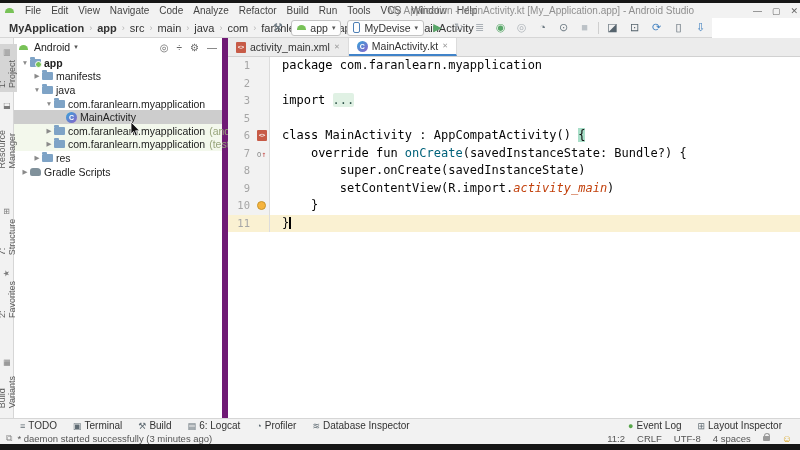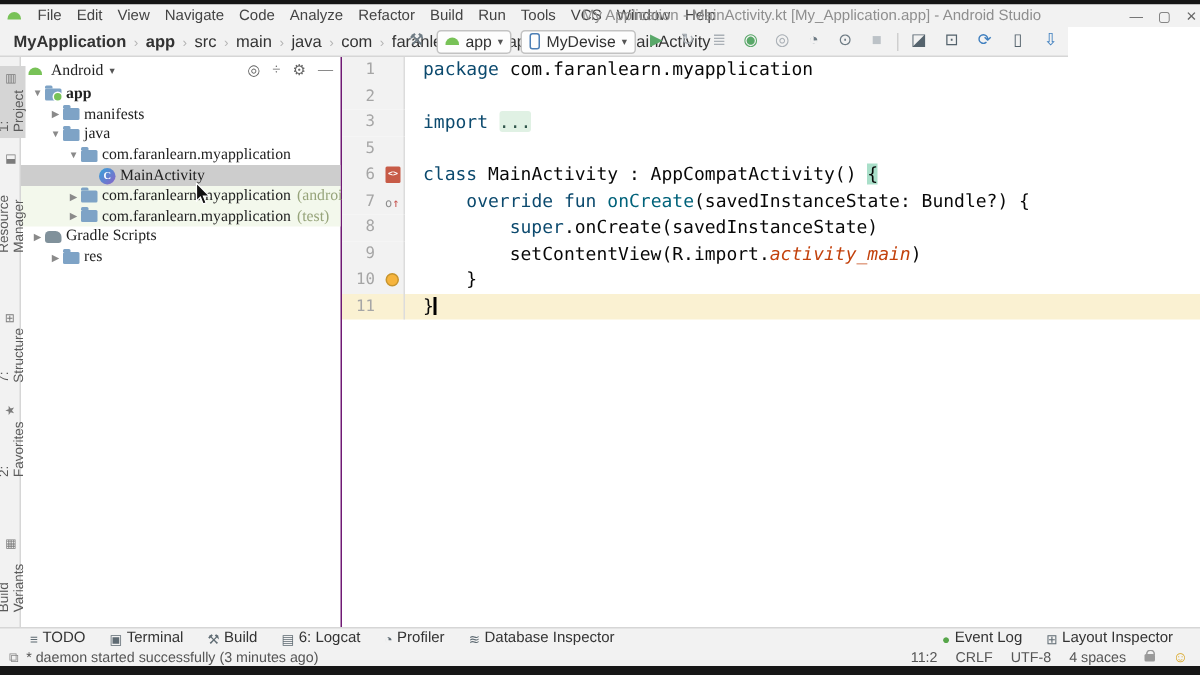--- a/index.html
+++ b/index.html
@@ -39,21 +39,21 @@
   
   #left-strip { width:14px; background:#f2f2f2; border-right:1px solid #d6d6d6; display:flex;
                 flex-direction:column; align-items:center; padding-top:6px; }
   .strip-item { writing-mode:vertical-rl; transform:rotate(180deg); font-size:9px; color:#5a5a5a;
                 padding:4px 0; margin-bottom:6px; display:flex; align-items:center; gap:3px; }
   .strip-item.active { background:#d5d5d5; }
   .strip-item .si-ic { font-size:8px; color:#7c7c7c; transform:rotate(90deg); }
   .strip-gap { margin-top:26px; }
 
   
-  #project-panel { width:214px; background:#fff; border-right:1px solid #701a75; font-size:10.5px; color:#222;font-family:Liberation Serif, serif; }
+  #project-panel { width:214px; background:#fff; border-right:6px solid #701a75; font-size:10.5px; color:#222; }
   #project-header { height:18px; display:flex; align-items:center; padding:0 5px; }
   #project-header .caret { font-size:7px; color:#555; margin-left:4px; }
   #project-header-icons { margin-left:auto; display:flex; gap:8px; color:#666; font-size:10px; }
   .tree-row { height:13.6px; display:flex; align-items:center; white-space:nowrap; }
   .tree-row.selected { background:#cdcdcd; }
   .tree-row.tinted { background:#f3f8ec; }
   .tree-arrow { width:10px; text-align:center; font-size:6.5px; color:#8a8a8a; flex:none; }
   .tree-label { margin-left:3px; }
   .tree-label.bold { font-weight:bold; }
   .tree-suffix { color:#97a47b; margin-left:4px; }
@@ -74,21 +74,21 @@
   .tab { display:flex; align-items:center; gap:4px; padding:0 8px; color:#333; border-right:1px solid #dcdcdc; }
   .tab.active { background:#fff; border-bottom:2px solid #4083c9; }
   .tab-close { color:#999; font-size:7px; }
 
   #code-area { flex:1; font-family:"DejaVu Sans Mono", monospace; font-size:12px; position:relative; }
   .code-row { display:flex; height:17.5px; line-height:17.5px; }
   .g-num { width:26px; text-align:right; padding-right:4px; background:#f2f2f2; color:#a6a6a6; font-size:10.5px; flex:none; }
   .g-ic  { width:16px; background:#f2f2f2; border-right:1px solid #dcdcdc; flex:none; text-align:center; position:relative; }
   .code-text { flex:1; padding-left:12px; white-space:pre; color:#080808; }
   .code-row.current .g-num, .code-row.current .g-ic, .code-row.current .code-text { background:#faf1d2; }
-  .tk-kw { color:#0c4a6e; }
+  .tk-kw { color:#000000; }
   .tk-fn { color:#00627a; }
   .tk-fld { color:#c2410c; font-style:italic; }
   .tk-pl { color:#080808; }
   .tk-fold { background:#e0f1e4; color:#31564c; border-radius:2px; }
   .tk-brace { background:#a9dfc9; }
   .caret-bar { display:inline-block; width:2px; height:12px; background:#000; vertical-align:-2px; }
   .override-ic { font-size:8px; color:#8f8f8f; }
   .override-ic b { color:#c75450; font-weight:normal; }
   .bulb-ic { position:absolute; left:3px; top:4px; width:9px; height:9px; border-radius:50%;
              background:#f6b43d; border:1px solid #c7952e; }
@@ -252,34 +252,46 @@
           <span class="fold-ic"></span>
           <span class="tree-label">com.faranlearn.myapplication</span>
           <span class="tree-suffix">(androidTest)</span>
         </div>
         <div class="tree-row tinted" style="padding-left: 30px;">
           <span class="tree-arrow">▶</span>
           <span class="fold-ic"></span>
           <span class="tree-label">com.faranlearn.myapplication</span>
           <span class="tree-suffix">(test)</span>
         </div>
+        <div class="tree-row" style="padding-left: 18px;">
+          <span class="tree-arrow">▶</span>
+          <span class="fold-ic"></span>
+          <span class="tree-label">res</span>
+        </div>
         <div class="tree-row" style="padding-left: 6px;">
           <span class="tree-arrow">▶</span>
           <span class="gradle-ic"></span>
           <span class="tree-label">Gradle Scripts</span>
         </div>
-        <div class="tree-row" style="padding-left: 18px;">
-          <span class="tree-arrow">▶</span>
-          <span class="fold-ic"></span>
-          <span class="tree-label">res</span>
-        </div>
       </div>
   </div>
 
   <div id="editor">
+    <div id="tabbar">
+        <div class="tab">
+          <span class="xml-ic">&lt;&gt;</span>
+          <span>activity_main.xml</span>
+          <span class="tab-close">✕</span>
+        </div>
+        <div class="tab active">
+          <span class="kt-ic">C</span>
+          <span>MainActivity.kt</span>
+          <span class="tab-close">✕</span>
+        </div>
+      </div>
     <div id="code-area">
         <div class="code-row">
           <span class="g-num">1</span>
           <span class="g-ic"></span>
           <span class="code-text"><span class="tk-kw">package </span><span class="tk-pl">com.faranlearn.myapplication</span></span>
         </div>
         <div class="code-row">
           <span class="g-num">2</span>
           <span class="g-ic"></span>
           <span class="code-text"></span>

